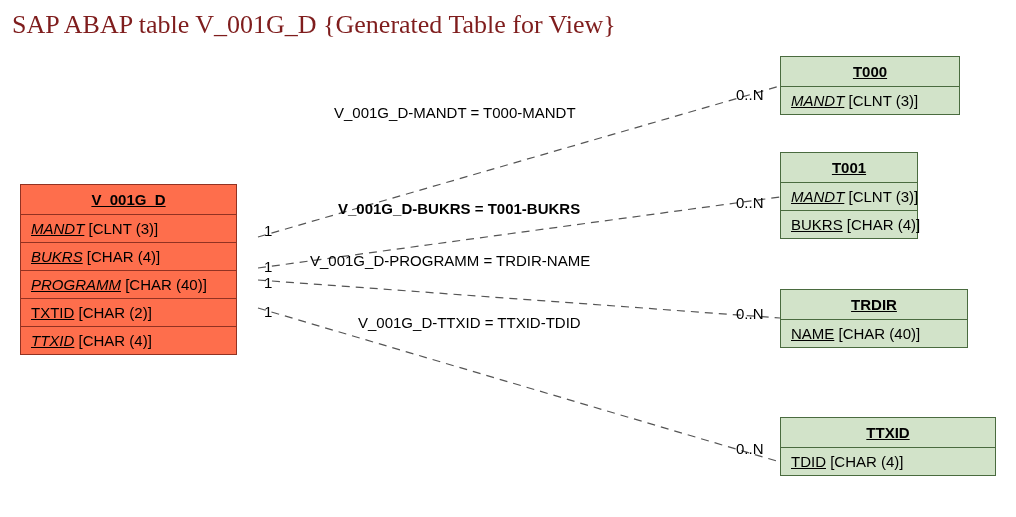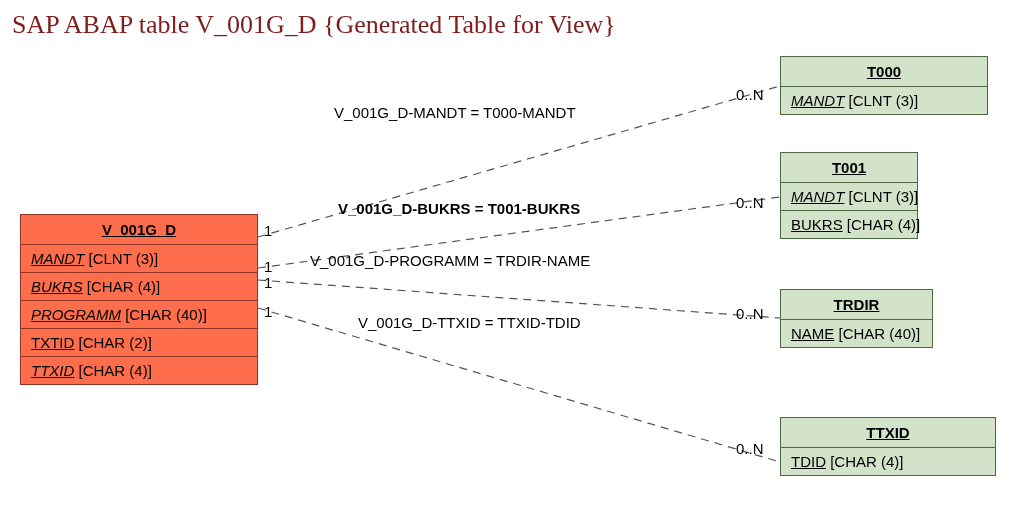--- a/index.html
+++ b/index.html
@@ -78,41 +78,41 @@
 
   <svg class="lines">
     <g stroke="#555" stroke-width="1.2" stroke-dasharray="8 6" fill="none">
       <path d="M 258 237 L 780 86"></path>
       <path d="M 258 268 L 780 197"></path>
       <path d="M 258 280 L 780 318"></path>
       <path d="M 258 308 L 780 462"></path>
     </g>
   </svg>
 
-  <div class="entity" style="left:20px; top:214px; width:238px;">
+  <div class="entity" style="left:20px; top:184px; width:217px;">
     <div class="hdr">V_001G_D</div>
     <div class="row"><span class="u i">MANDT</span> <span>[CLNT (3)]</span></div>
     <div class="row"><span class="u i">BUKRS</span> <span>[CHAR (4)]</span></div>
     <div class="row"><span class="u i">PROGRAMM</span> <span>[CHAR (40)]</span></div>
     <div class="row"><span class="u">TXTID</span> <span>[CHAR (2)]</span></div>
     <div class="row"><span class="u i">TTXID</span> <span>[CHAR (4)]</span></div>
   </div>
 
-  <div class="entity green" style="left:780px; top:56px; width:208px;">
+  <div class="entity green" style="left:780px; top:56px; width:180px;">
     <div class="hdr">T000</div>
     <div class="row"><span class="u i">MANDT</span> <span>[CLNT (3)]</span></div>
   </div>
 
   <div class="entity green" style="left:780px; top:152px; width:138px;">
     <div class="hdr">T001</div>
     <div class="row"><span class="u i">MANDT</span> <span>[CLNT (3)]</span></div>
     <div class="row"><span class="u">BUKRS</span> <span>[CHAR (4)]</span></div>
   </div>
 
-  <div class="entity green" style="left:780px; top:289px; width:153px;">
+  <div class="entity green" style="left:780px; top:289px; width:188px;">
     <div class="hdr">TRDIR</div>
     <div class="row"><span class="u">NAME</span> <span>[CHAR (40)]</span></div>
   </div>
 
   <div class="entity green" style="left:780px; top:417px; width:216px;">
     <div class="hdr">TTXID</div>
     <div class="row"><span class="u">TDID</span> <span>[CHAR (4)]</span></div>
   </div>
 
   <div class="lbl" style="left:334px; top:104px;">V_001G_D-MANDT = T000-MANDT</div>

